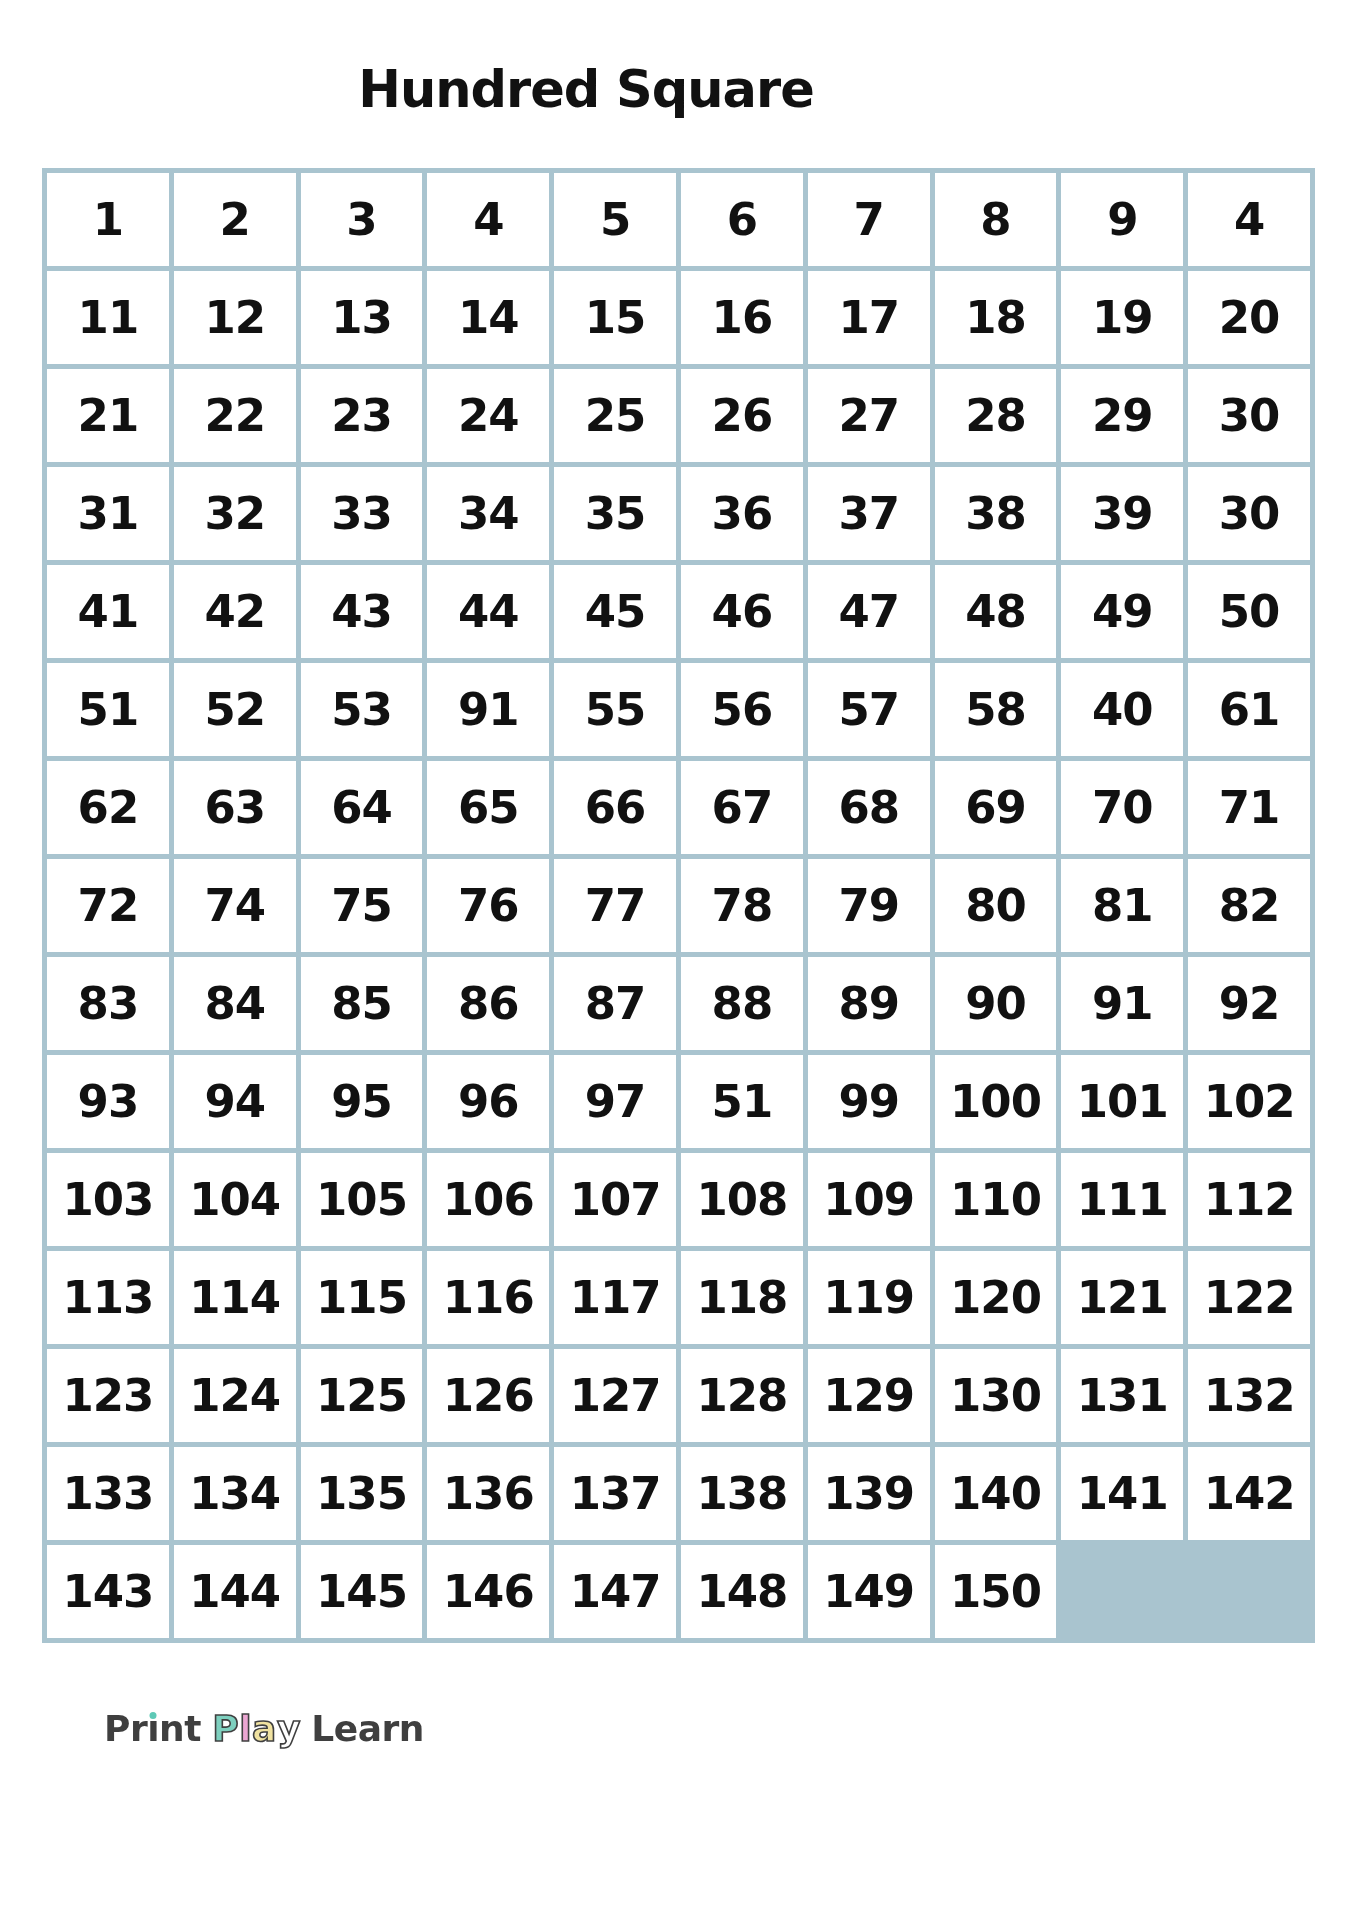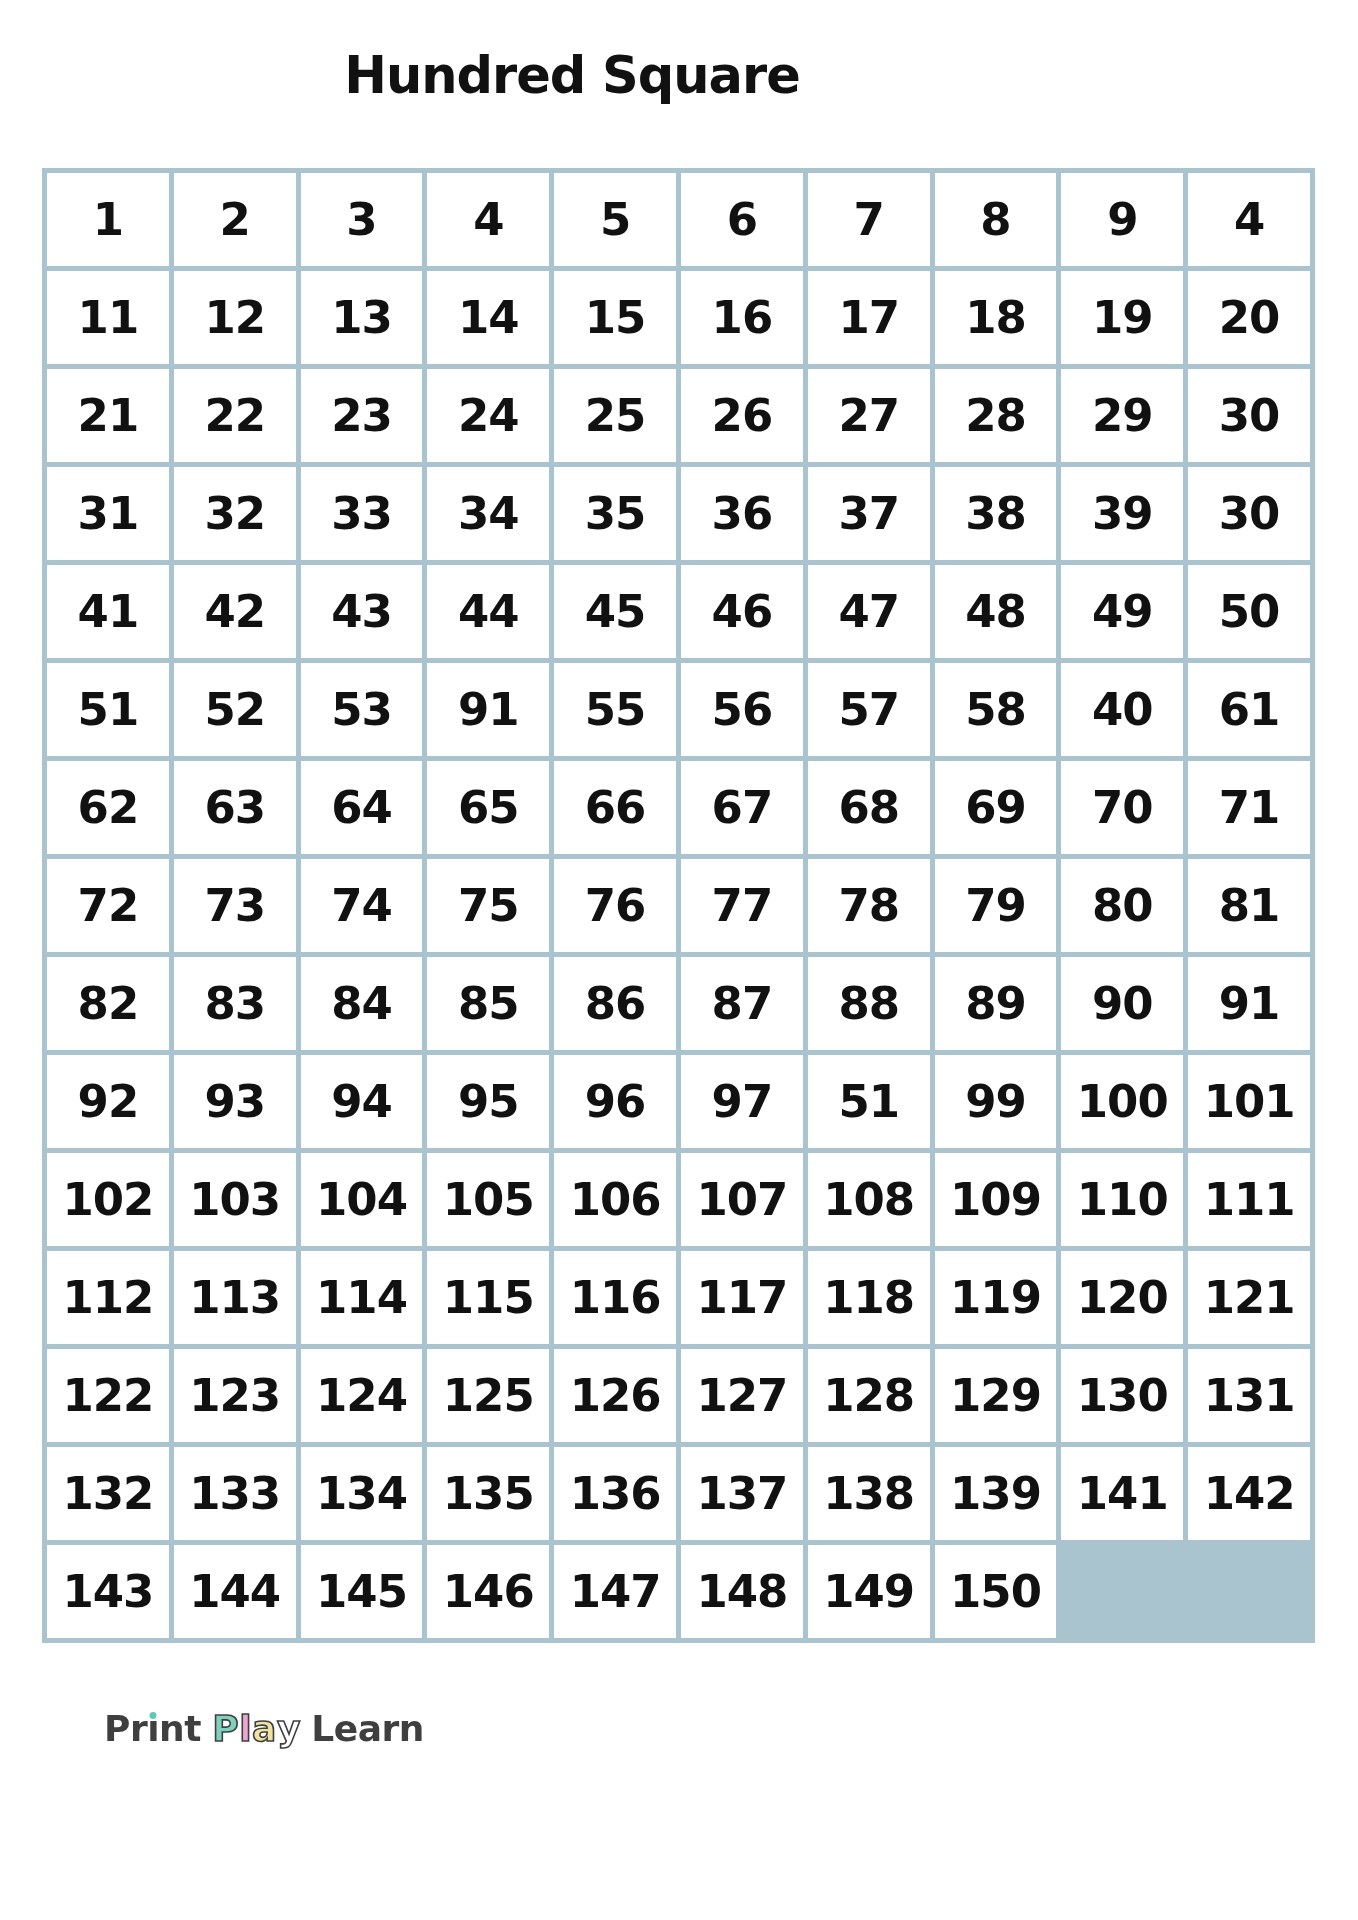--- a/index.html
+++ b/index.html
@@ -12,21 +12,21 @@
     background: var(--page_bg, #ffffff);
     font-family: "DejaVu Sans", sans-serif;
     position: relative;
     overflow: hidden;
   }
   .title {
     position: absolute;
     top: 46px;
     left: 572px;
     transform: translateX(-50%);
-    margin: 0;
+    margin: 14px;
     font-size: 51px;
     font-weight: bold;
     letter-spacing: -1px;
     color: var(--title_color, #111111);
     white-space: nowrap;
   }
   .grid {
     position: absolute;
     left: 42px;
     top: 168px;
@@ -156,21 +156,20 @@
     <div class="cell">63</div>
     <div class="cell">64</div>
     <div class="cell">65</div>
     <div class="cell">66</div>
     <div class="cell">67</div>
     <div class="cell">68</div>
     <div class="cell">69</div>
     <div class="cell">70</div>
     <div class="cell">71</div>
     <div class="cell">72</div>
-    <div class="cell">73</div>
     <div class="cell">74</div>
     <div class="cell">75</div>
     <div class="cell">76</div>
     <div class="cell">77</div>
     <div class="cell">78</div>
     <div class="cell">79</div>
     <div class="cell">80</div>
     <div class="cell">81</div>
     <div class="cell">82</div>
     <div class="cell">83</div>
@@ -223,20 +222,21 @@
     <div class="cell">130</div>
     <div class="cell">131</div>
     <div class="cell">132</div>
     <div class="cell">133</div>
     <div class="cell">134</div>
     <div class="cell">135</div>
     <div class="cell">136</div>
     <div class="cell">137</div>
     <div class="cell">138</div>
     <div class="cell">139</div>
+    <div class="cell">140</div>
     <div class="cell">141</div>
     <div class="cell">142</div>
     <div class="cell">143</div>
     <div class="cell">144</div>
     <div class="cell">145</div>
     <div class="cell">146</div>
     <div class="cell">147</div>
     <div class="cell">148</div>
     <div class="cell">149</div>
     <div class="cell">150</div>

